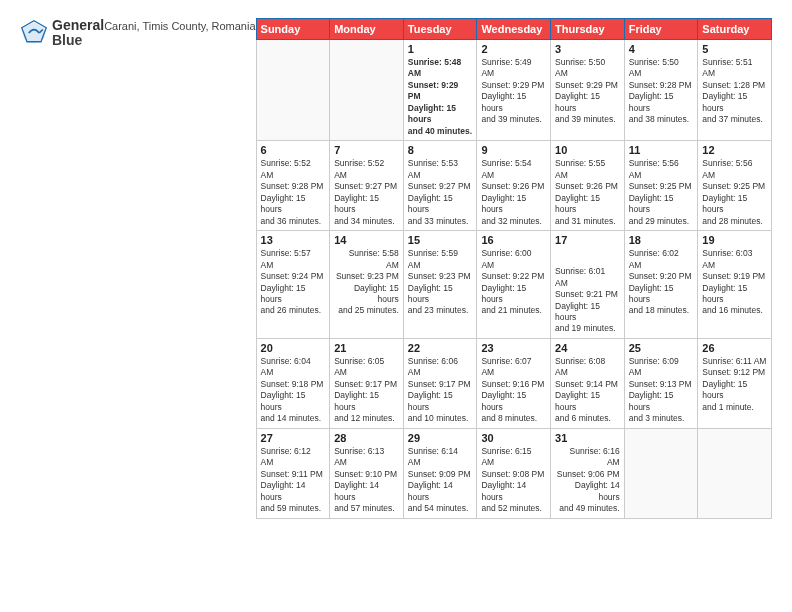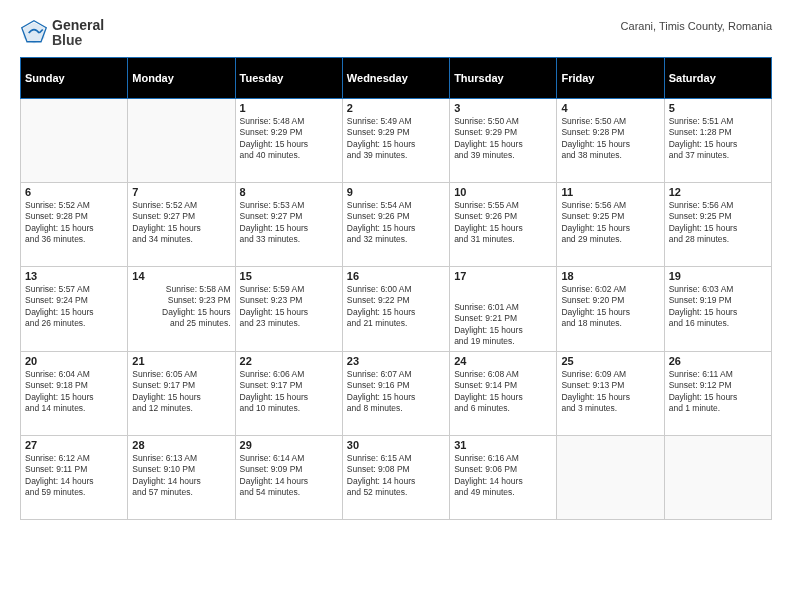--- a/index.html
+++ b/index.html
@@ -8,21 +8,21 @@
       height: 612px;
       font-family: Arial, sans-serif;
       background: #fff;
       overflow: hidden;
     }
     .page {
       width: 792px;
       height: 448px;
       padding: 18px 20px 12px 20px;
       display: flex;
-      flex-direction: column;
+      flex-direction: row;
     }
     .header {
       display: flex;
       align-items: flex-start;
       justify-content: space-between;
       margin-bottom: 8px;
     }
     .logo {
       display: flex;
       align-items: center;
@@ -62,25 +62,25 @@
       margin-top: 2px;
     }
     .calendar {
       flex: 1;
       border: 1px solid #ccc;
       border-collapse: collapse;
       width: 100%;
       table-layout: fixed;
     }
     .calendar th {
-      background: #000000;
+      background: #ef4444;
       color: #fff;
       font-size: 11px;
       font-weight: bold;
-      padding: 14px 4px;
+      padding: 4px 4px;
       text-align: left;
       border: 1px solid #1a6cb5;
     }
     .calendar td {
       border: 1px solid #ccc;
       vertical-align: top;
       padding: 3px 4px;
       font-size: 9px;
       color: #333;
       height: 84px;
@@ -134,21 +134,21 @@
         <th>Friday</th>
         <th>Saturday</th>
       </tr>
     </thead>
     <tbody id="calendar-body">
     <tr>
           <td class="empty-cell"></td>
           <td class="empty-cell"></td>
           <td>
             <span class="day-num">1</span>
-            <div class="day-info" style="white-space: pre-line;">Sunrise: 5:48 AM
+            <div class="day-info" style="white-space: pre-line; font-weight: bold;">Sunrise: 5:48 AM
 Sunset: 9:29 PM
 Daylight: 15 hours
 and 40 minutes.</div>
           </td>
           <td>
             <span class="day-num">2</span>
             <div class="day-info" style="white-space: pre-line;">Sunrise: 5:49 AM
 Sunset: 9:29 PM
 Daylight: 15 hours
 and 39 minutes.</div>
@@ -352,21 +352,21 @@
           </td>
           <td>
             <span class="day-num">30</span>
             <div class="day-info" style="white-space: pre-line;">Sunrise: 6:15 AM
 Sunset: 9:08 PM
 Daylight: 14 hours
 and 52 minutes.</div>
           </td>
           <td>
             <span class="day-num">31</span>
-            <div class="day-info" style="white-space: pre-line;">Sunrise: 6:16 AM
+            <div class="day-info" style="white-space: pre-line; text-align: right;">Sunrise: 6:16 AM
 Sunset: 9:06 PM
 Daylight: 14 hours
 and 49 minutes.</div>
           </td>
           <td class="empty-cell"></td>
           <td class="empty-cell"></td>
         </tr>
       </tbody>
   </table>
 </div>

